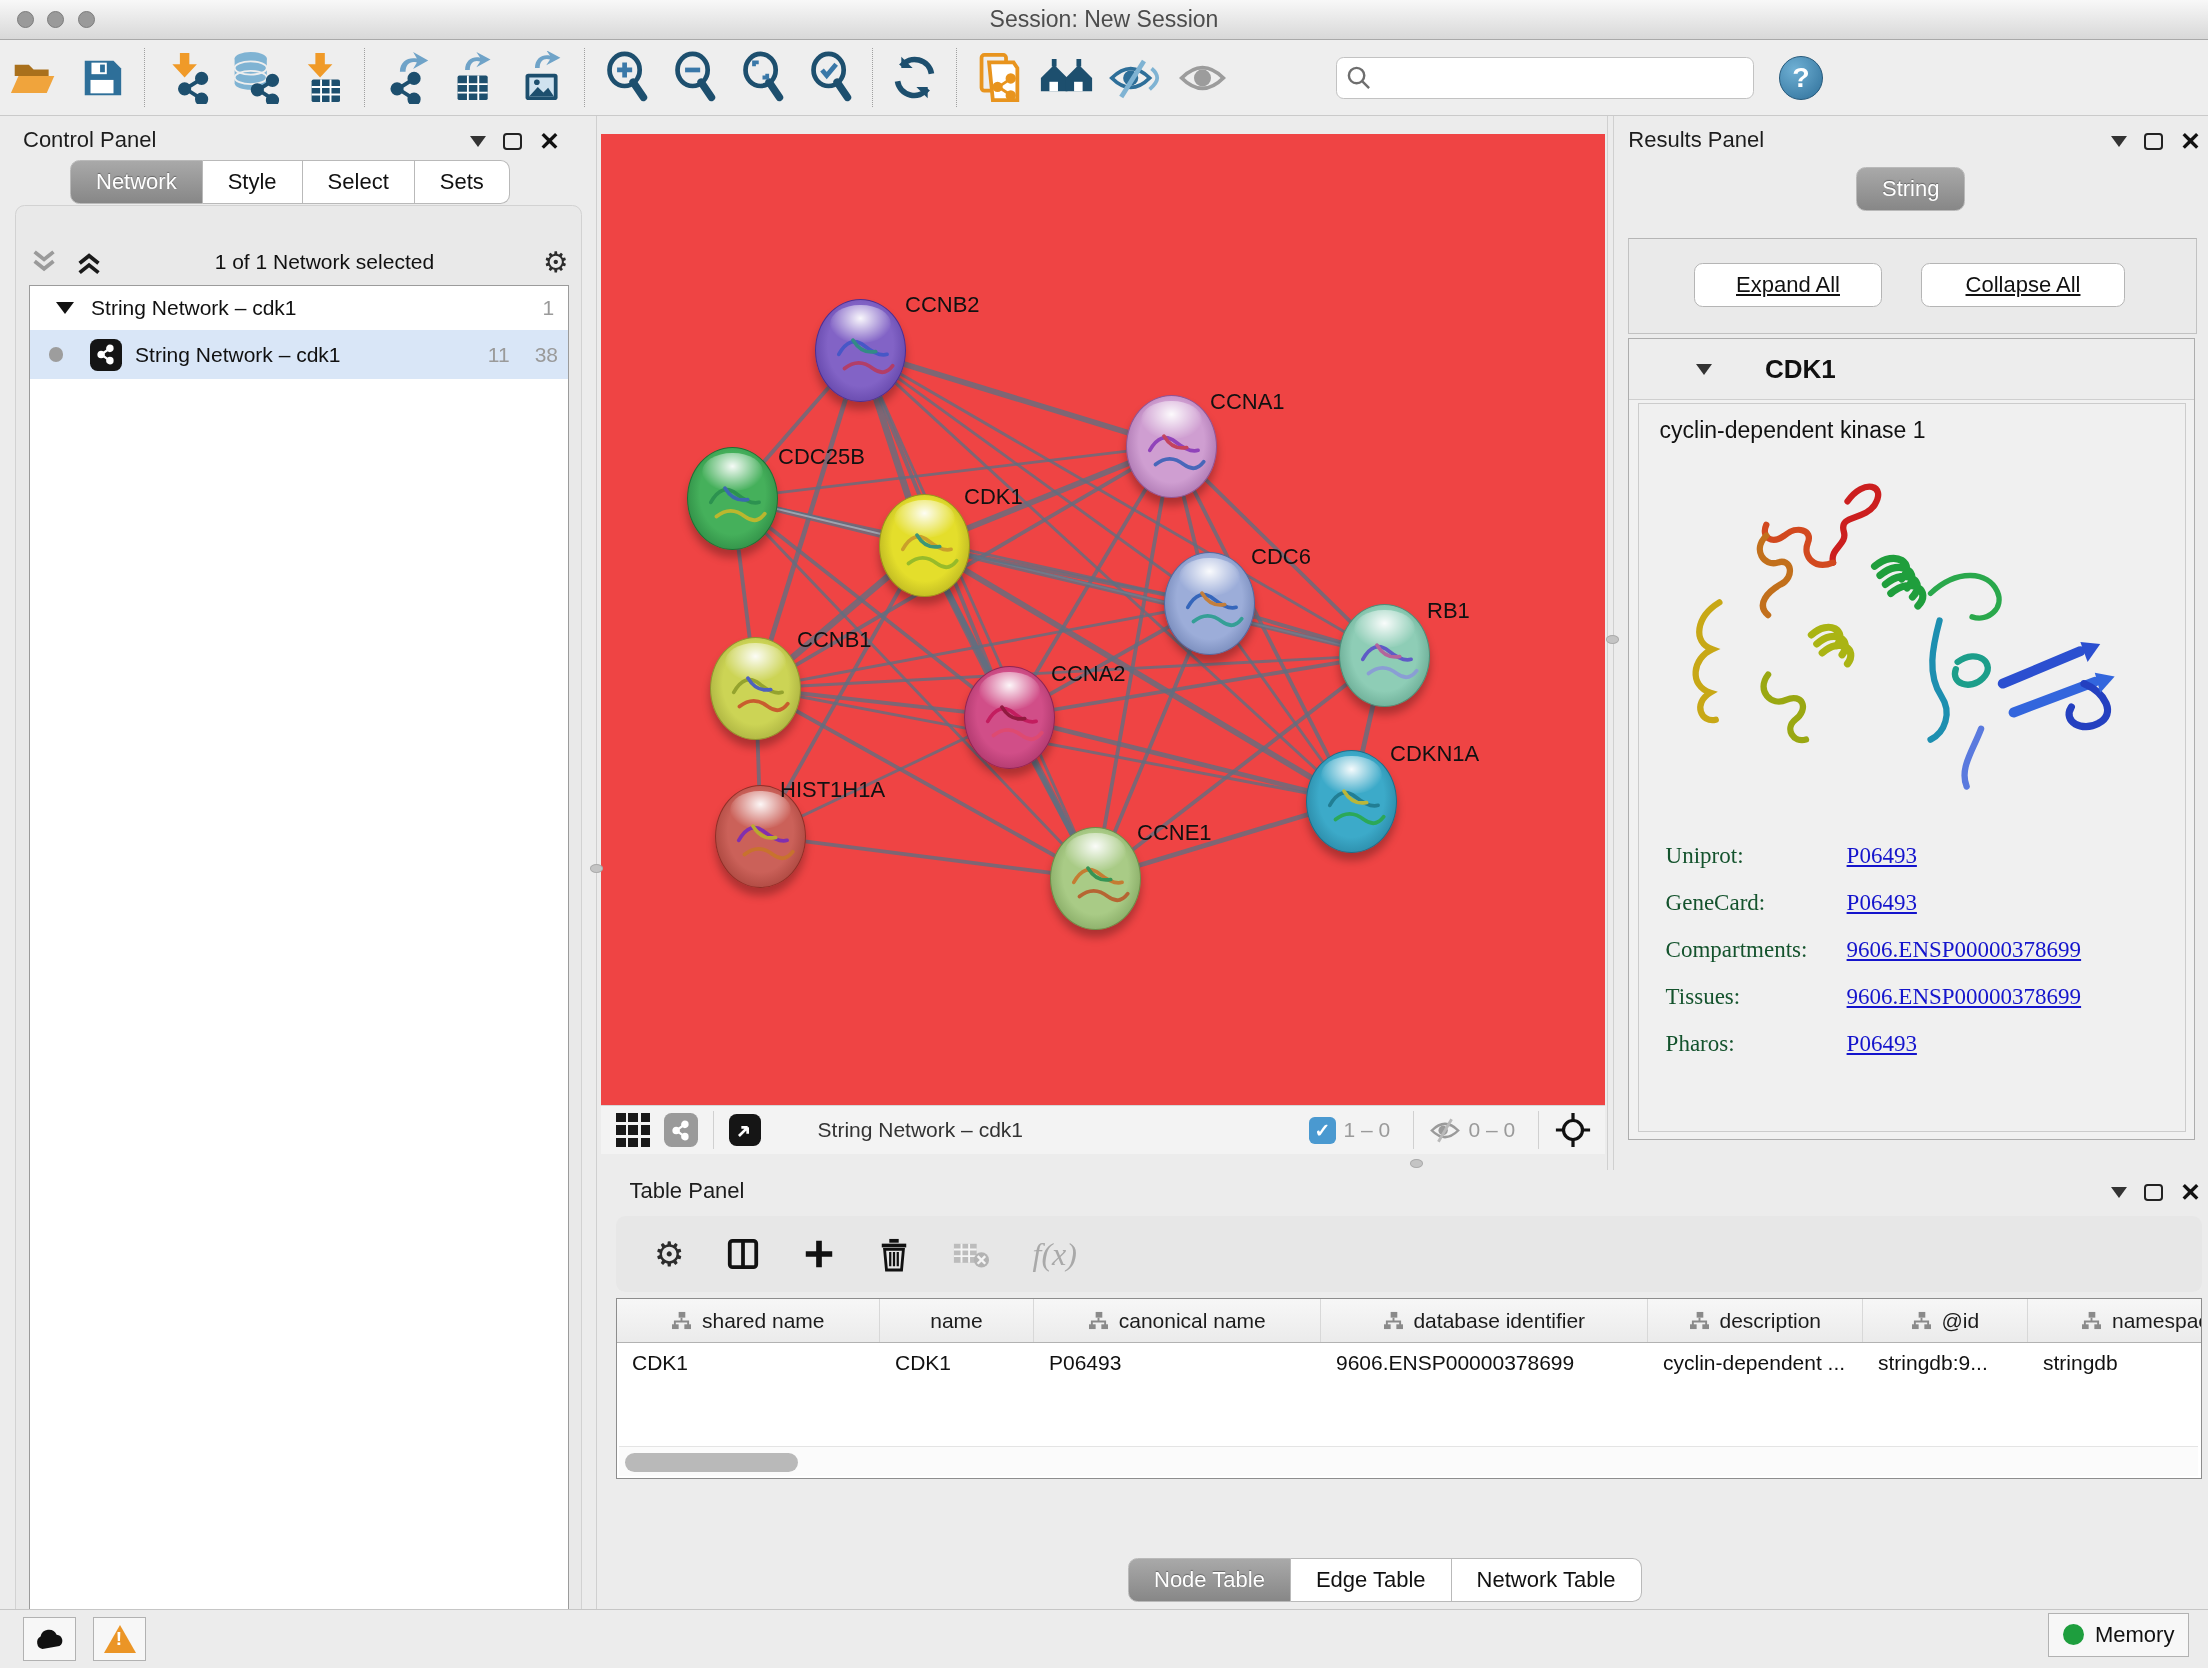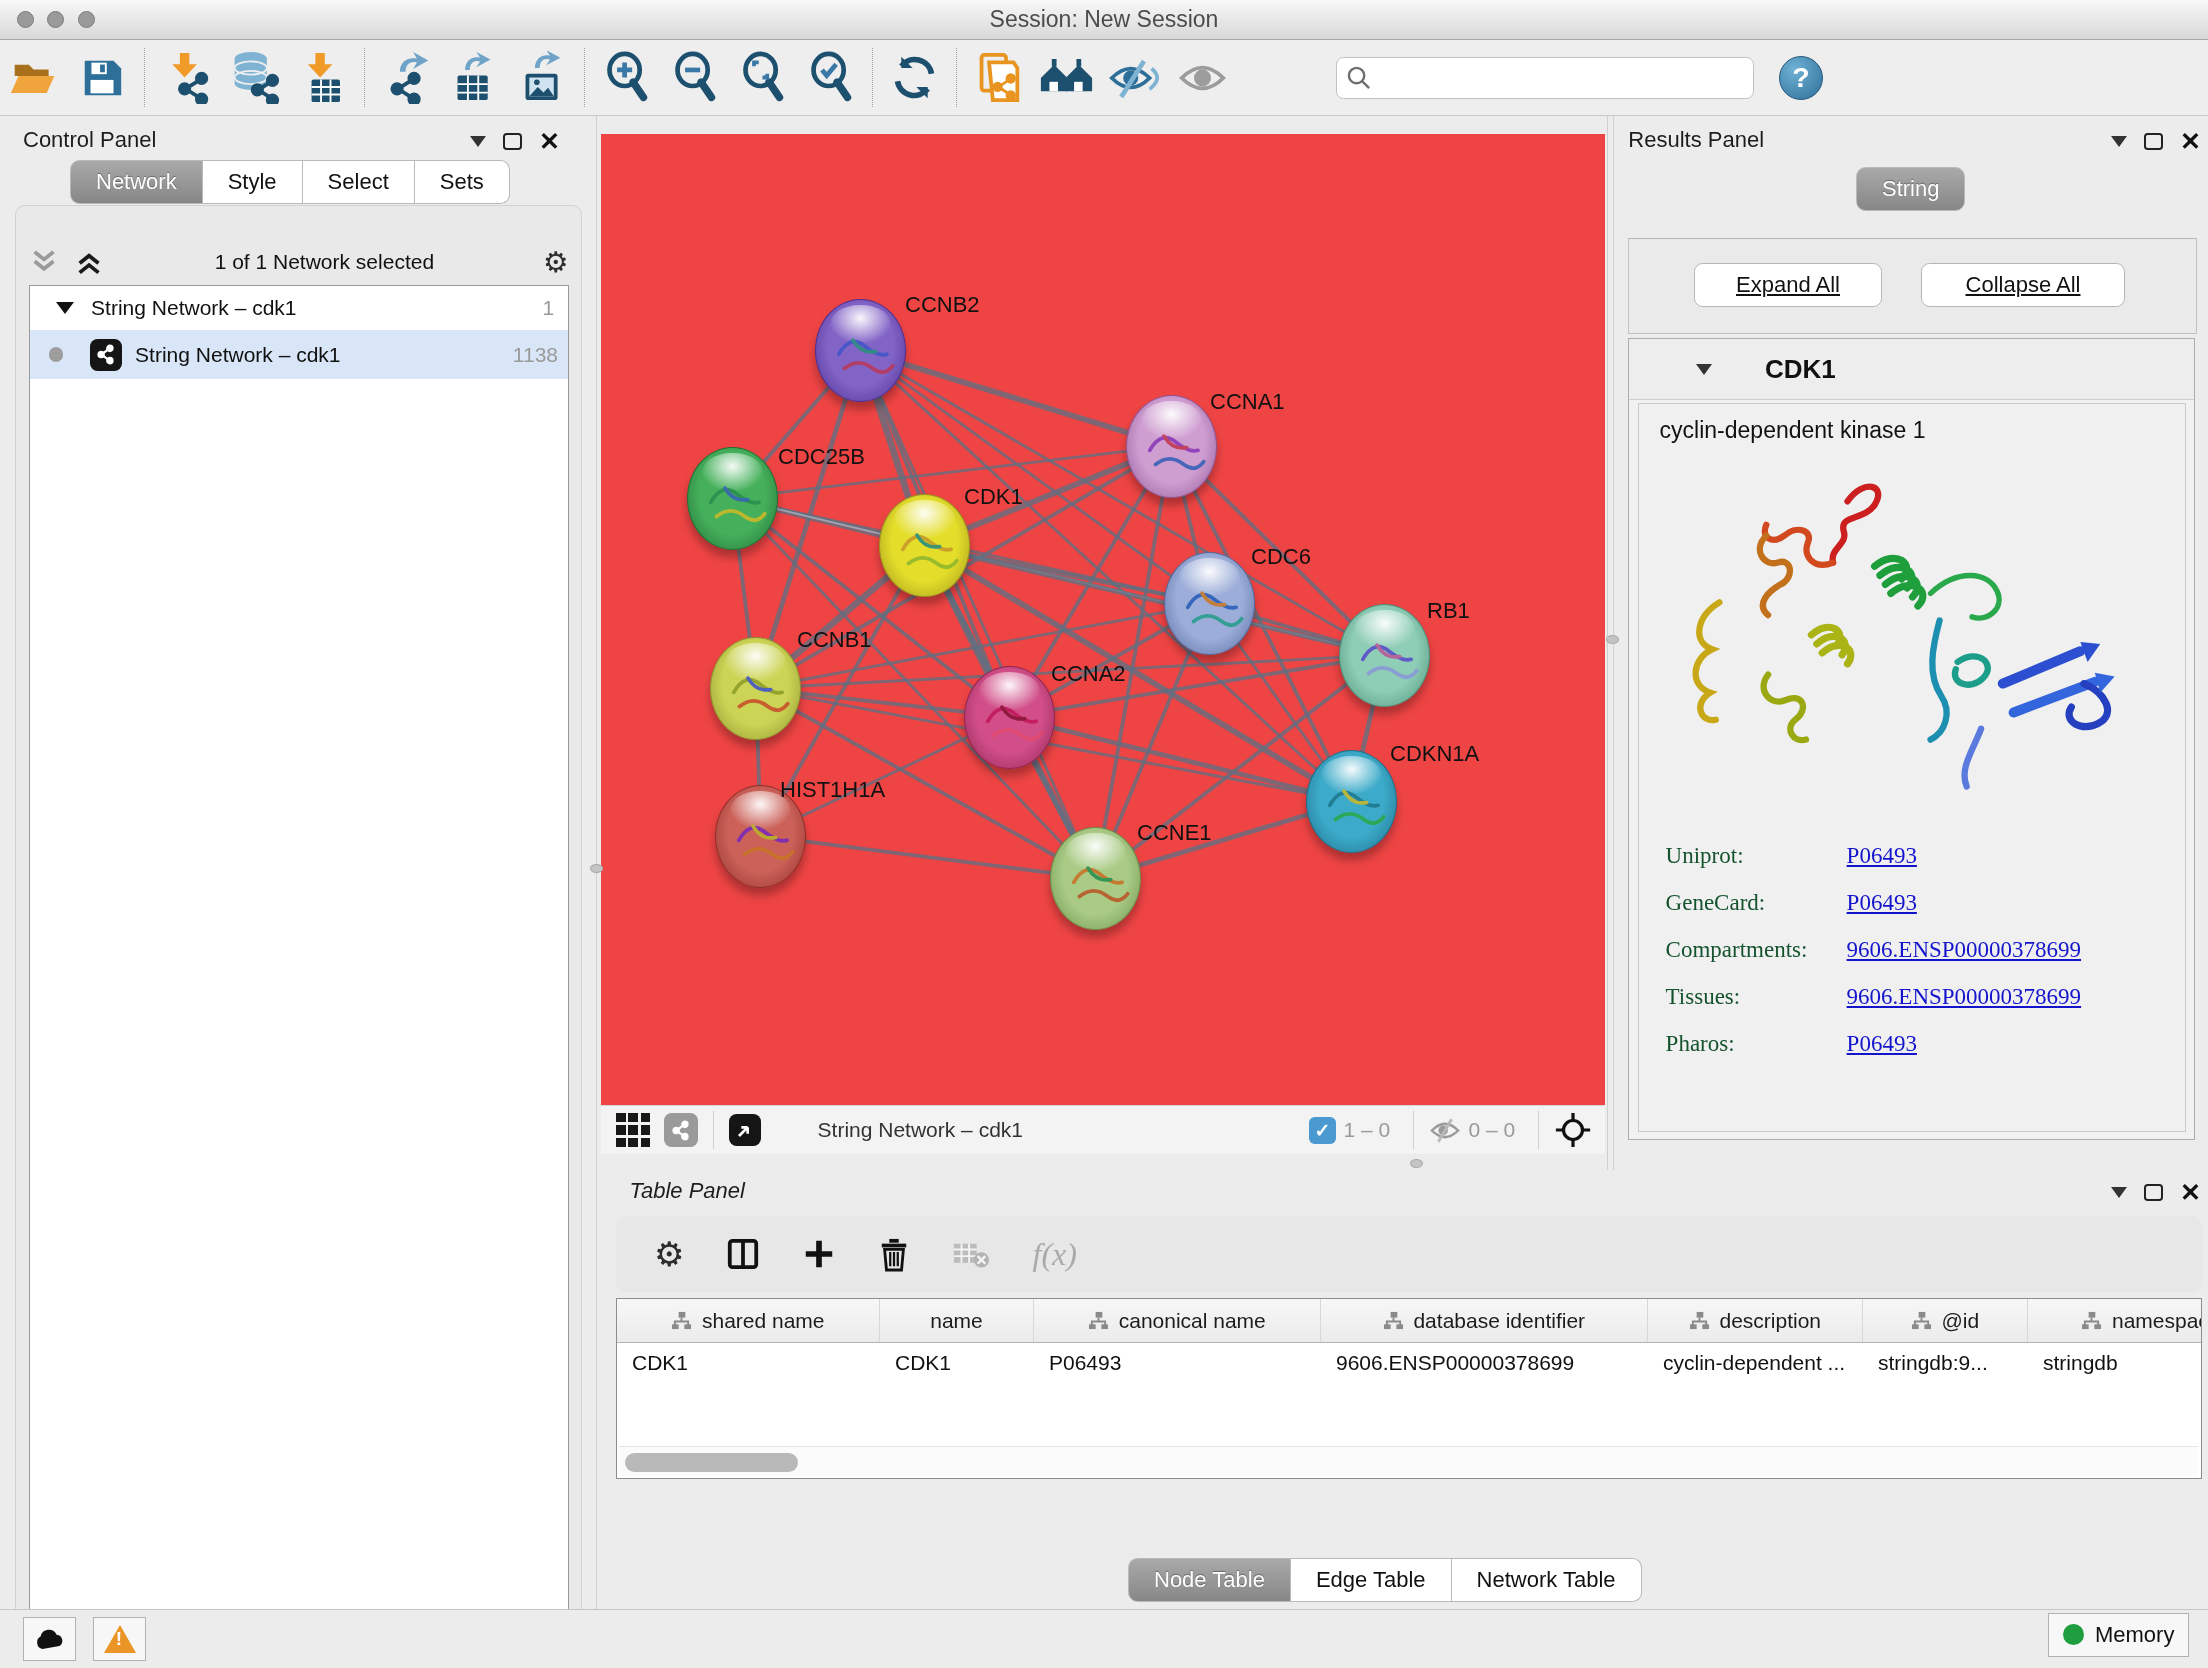--- a/index.html
+++ b/index.html
@@ -330,21 +330,21 @@
         <svg width="21" height="21" viewBox="0 0 24 24">
             <g stroke="#fff" stroke-width="2.6" fill="#fff">
           <path d="M17 5L7 12l10 7" fill="none"></path>
               <circle cx="17" cy="5" r="3"></circle>
               <circle cx="7" cy="12" r="3"></circle>
               <circle cx="17" cy="19" r="3"></circle>
         </g>
           </svg>
       </span>
       <span>String Network – cdk1</span>
-      <span class="tree-count" style="">11</span>
+      <span class="tree-count" style="margin-right:25px;">11</span>
       <span style="color:#9a9a9a;">38</span>
     </div>
   </div>
 </div>
 
 <div class="abs net-canvas" id="net-canvas">
   <svg id="edges-svg" width="1004" height="987" style="position:absolute;left:0;top:0;" viewBox="0 0 1056 1038">
       <line x1="273" y1="228" x2="600" y2="328" stroke="#5d6f82" stroke-width="6" stroke-opacity="0.78"></line>
       <line x1="273" y1="228" x2="138" y2="383" stroke="#5d6f82" stroke-width="4" stroke-opacity="0.78"></line>
       <line x1="273" y1="228" x2="340" y2="433" stroke="#5d6f82" stroke-width="7" stroke-opacity="0.78"></line>
@@ -630,21 +630,21 @@
           <div class="cl-row">
             <span class="cl-label">Pharos:</span>
             <span class="cl-link">P06493</span>
           </div>
         </div>
     </div>
   </div>
 </div>
 
 <div class="abs" style="left:601px;top:1170px;width:1607px;height:439px;">
-  <div class="abs" style="left:28.5px;top:7.6px;font-style:italic;"><span class="panel-header">Table Panel</span></div>
+  <div class="abs" style="left:28.5px;top:7.6px;"><span class="panel-header">Table Panel</span></div>
   <div class="abs win-ctrls" style="left:1510px;top:9.5px;">
     <span class="ctl-tri"></span>
     <span class="ctl-float"></span>
     <span class="ctl-close">✕</span>
   </div>
 </div>
 <div class="abs tp-toolbar">
   <span class="gear" style="font-size:34px;">⚙</span>
   <svg width="34" height="34" viewBox="0 0 36 36">
     <rect x="4" y="4" width="28" height="28" rx="3" fill="none" stroke="#111" stroke-width="4"></rect>

